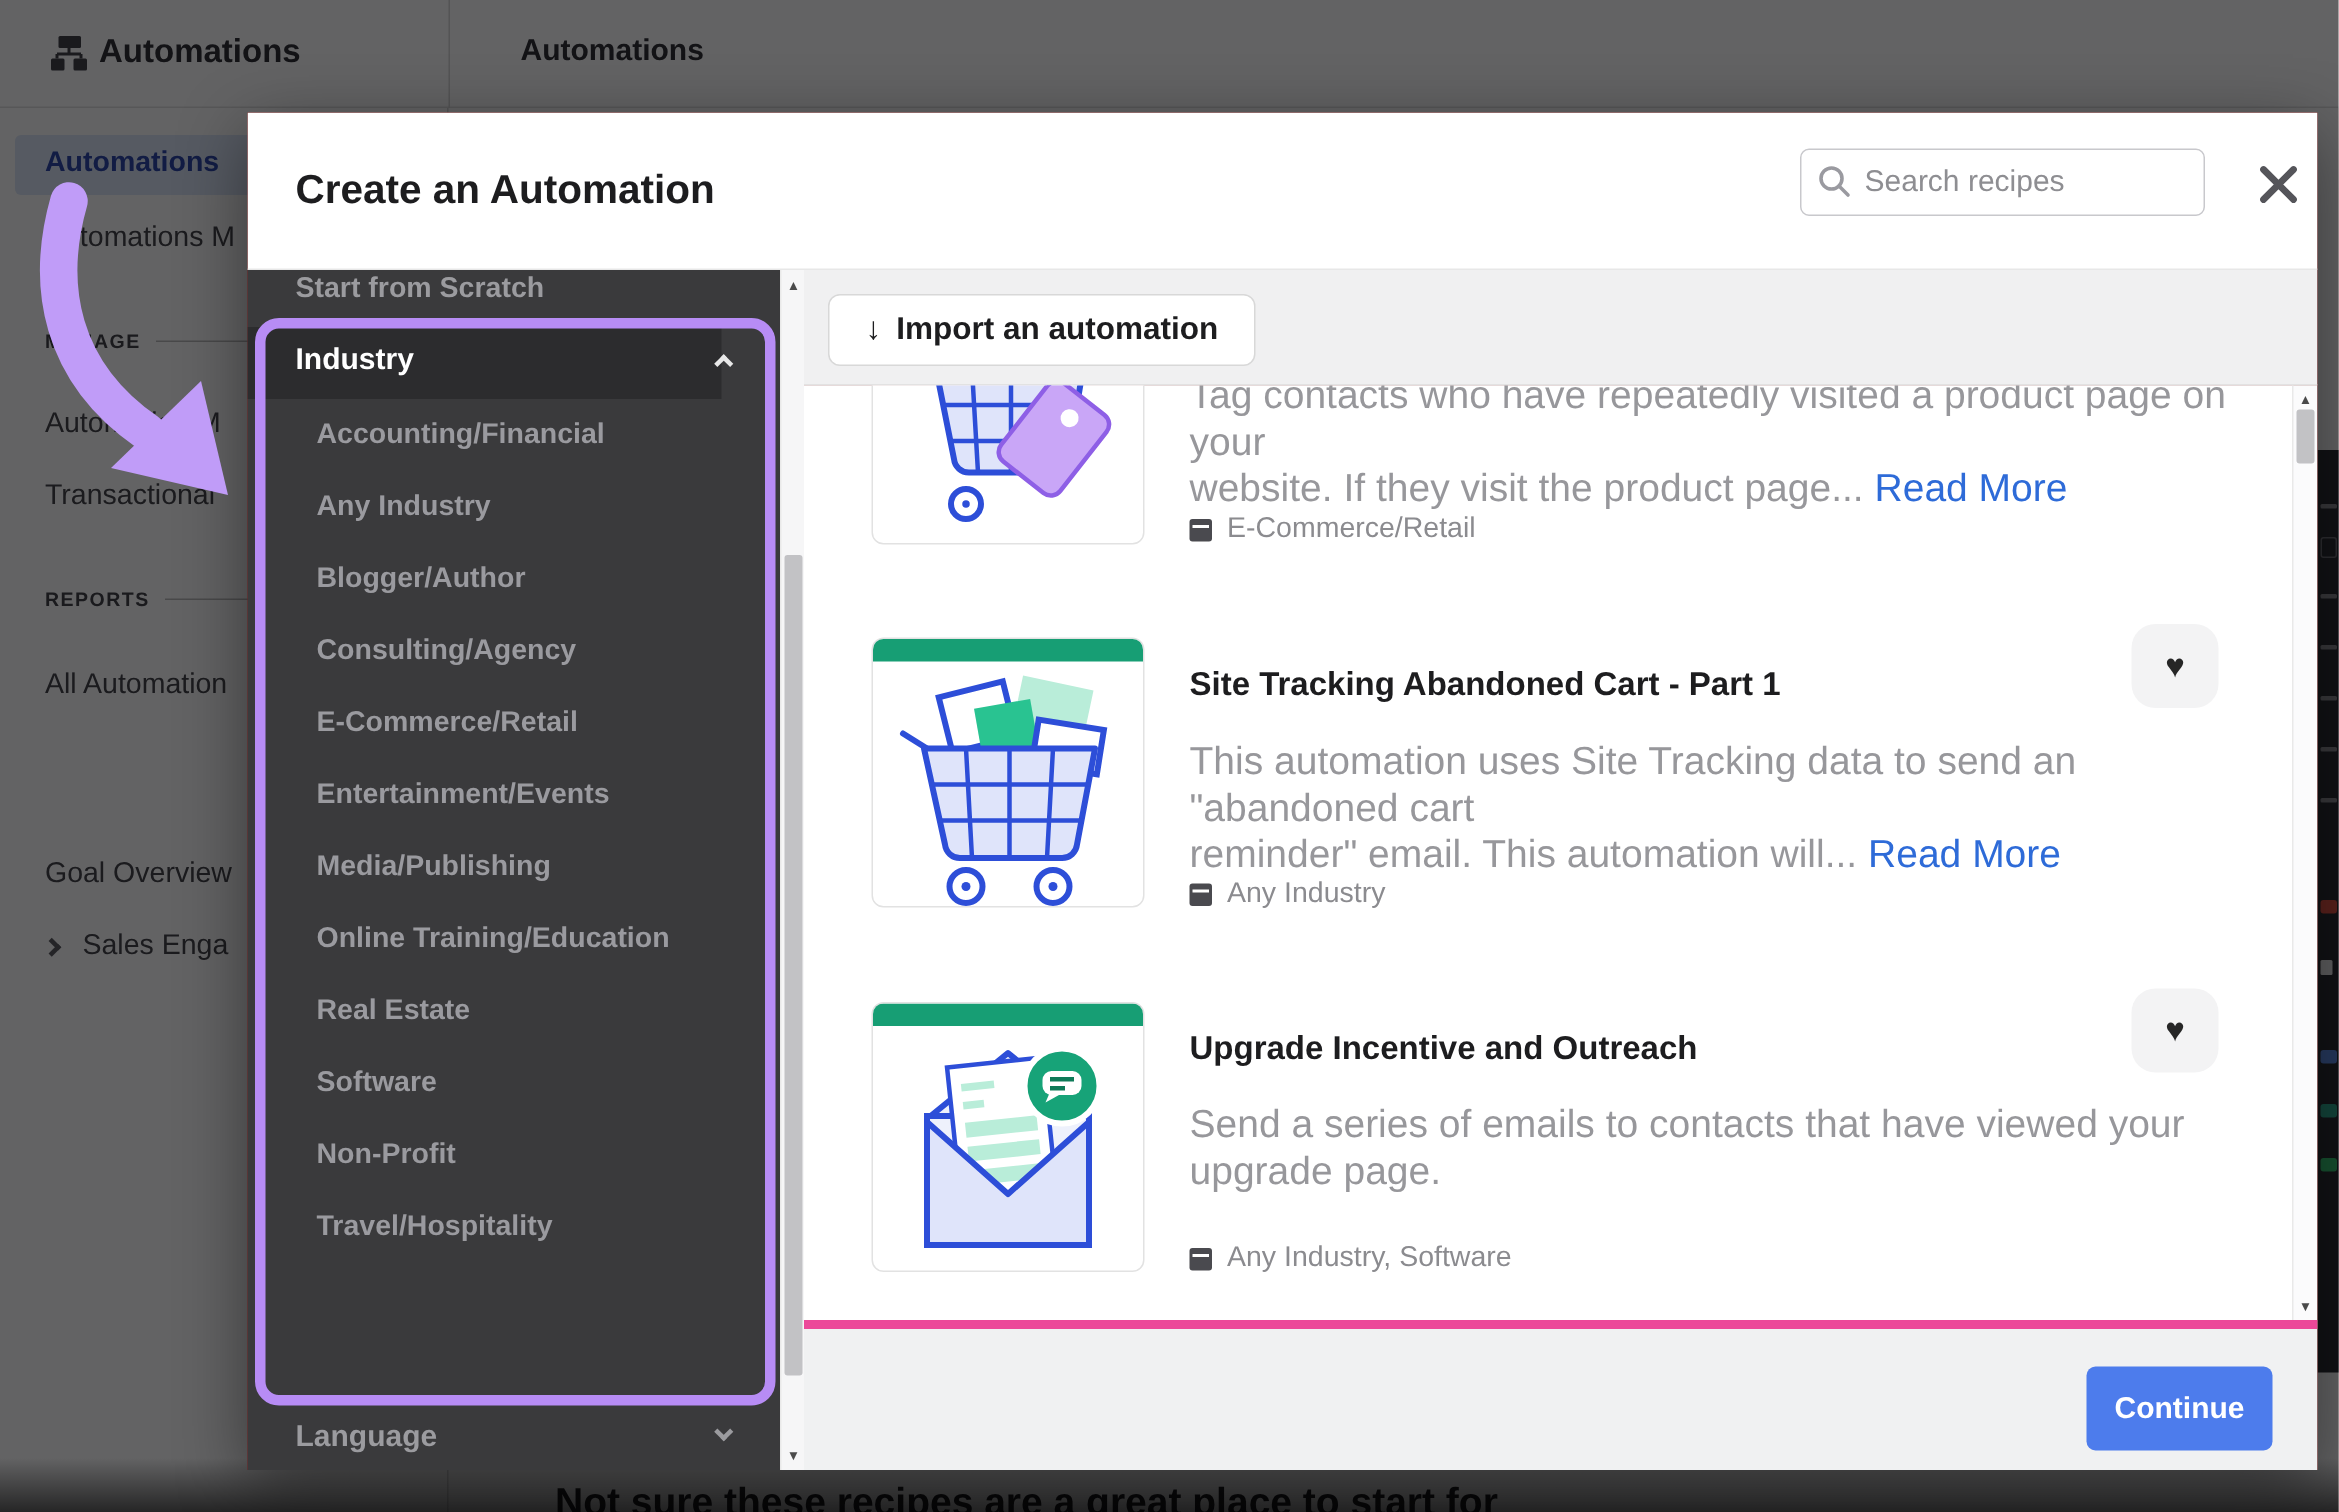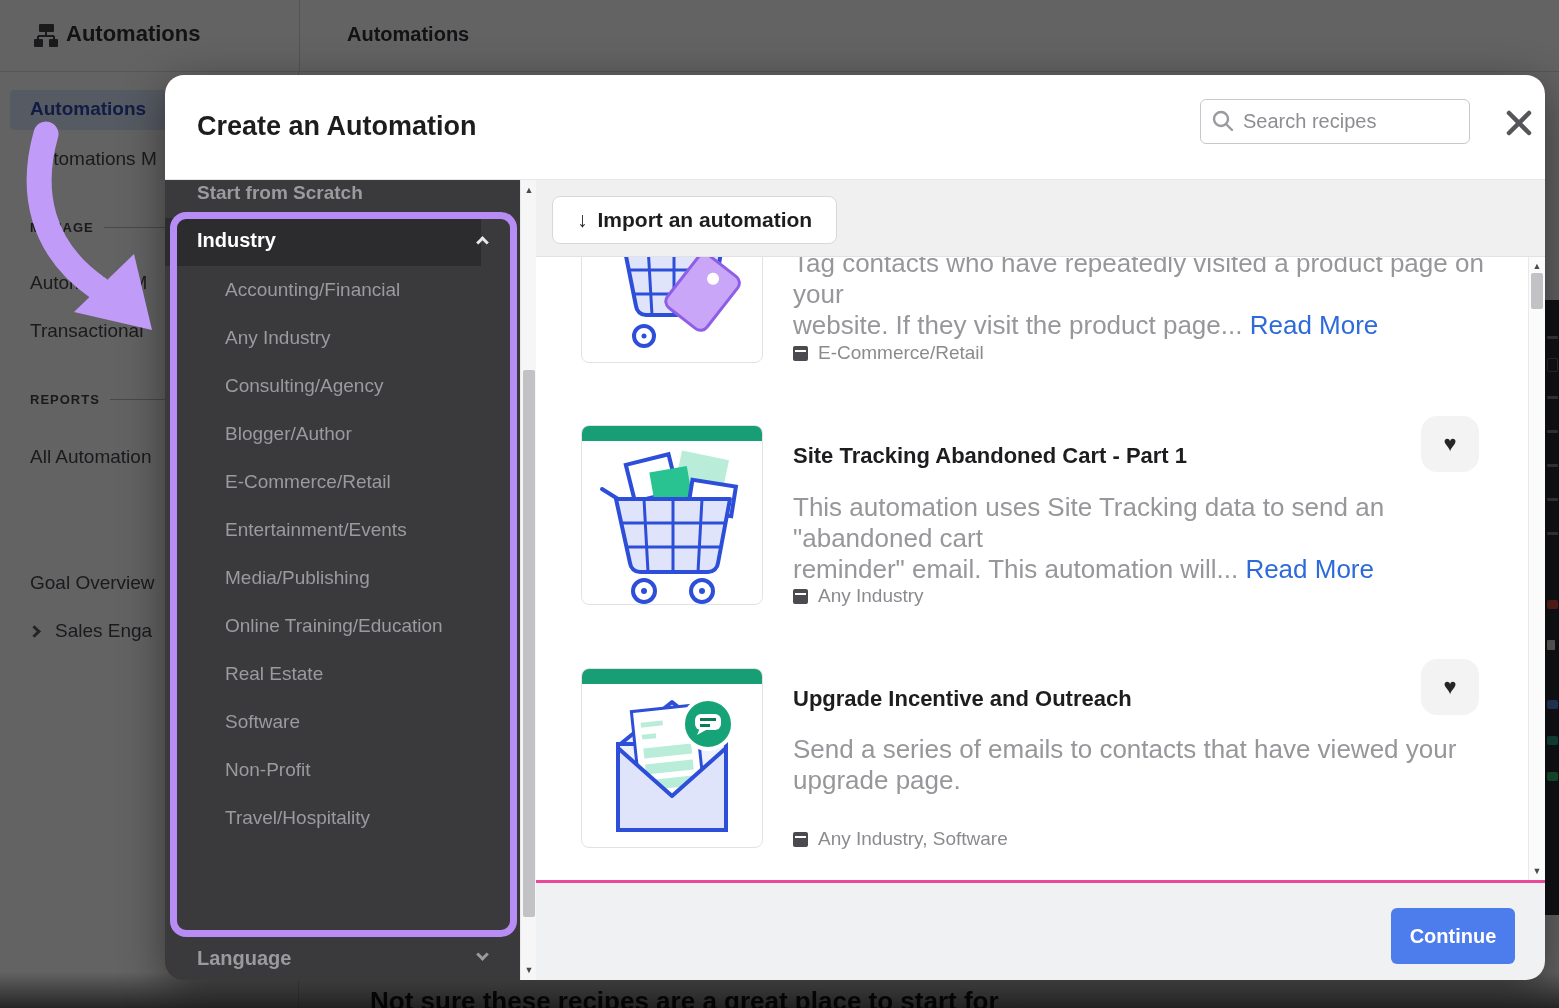--- a/index.html
+++ b/index.html
@@ -33,39 +33,39 @@
   #right-strip .box { position:absolute; left:2px; width:11px; height:14px; border:1px solid #6b6b72; border-radius:2px; }
   #right-strip .sq { position:absolute; left:2px; width:11px; height:9px; border-radius:2px; }
 
   
   #overlay { position:absolute; inset:0; background:rgba(8,8,10,0.63); z-index:10; }
   #bottom-shade { position:absolute; left:0; top:972px; width:1559px; height:36px; z-index:11;
     background:linear-gradient(rgba(0,0,0,0), rgba(0,0,0,0.62)); }
 
   
   #modal { position:absolute; left:165px; top:75px; width:1380px; height:905px; background:#7f1d1d;
-    border-radius:19px; z-index:20; overflow:hidden; box-shadow:0 12px 45px rgba(0,0,0,0.45); }
+    border-radius:0; z-index:20; overflow:hidden; box-shadow:0 12px 45px rgba(0,0,0,0.45); }
   #modal-header { position:absolute; left:0; top:0; width:1380px; height:105px; background:#fff;
     border-bottom:1px solid #e7e7e7; }
   .modal-title { position:absolute; left:32px; top:36px; font-size:27px; font-weight:bold; color:#1d1d1f; }
   .search-box { position:absolute; left:1035px; top:24px; width:270px; height:45px; }
   .search-box input { width:100%; height:100%; border:1px solid #c8c8cc; border-radius:6px;
     padding-left:42px; font-size:20px; color:#444; font-family:"Liberation Sans",sans-serif; outline:none; }
   .search-box input::placeholder { color:#8e8e92; }
   .search-glyph { position:absolute; left:12px; top:11px; }
   .close-btn { position:absolute; left:1336px; top:30px; width:36px; height:36px; cursor:pointer; }
 
   
   #cat-panel { position:absolute; left:0; top:105px; width:355px; height:800px; background:#3a3a3c; }
   .cat-scratch { position:absolute; left:32px; top:2px; font-size:19px; font-weight:bold; color:#9b9b9f; }
   .cat-head { position:absolute; left:0; top:38px; width:316px; height:48px; background:#2c2c2e;padding-left:45px; }
   .cat-head span { position:absolute; left:32px; top:11px; font-size:20px; font-weight:bold; color:#fff; }
   .cat-head .chev-up { position:absolute; left:313px; top:20px; border-color:#e8e8e8; transform:rotate(-135deg); }
   #cat-items { position:absolute; left:0; top:86px; width:355px; }
-  .cat-item { height:48px; line-height:48px; padding-left:60px; font-size:19px; font-weight:normal; color:#9a9a9f; }
+  .cat-item { height:48px; line-height:48px; padding-left:46px; font-size:19px; font-weight:bold; color:#9a9a9f; }
   .cat-lang { position:absolute; left:0; top:756px; width:355px; height:47px; }
   .cat-lang span { position:absolute; left:32px; top:11px; font-size:20px; font-weight:bold; color:#9b9b9f; }
   .cat-lang .chev-dn { position:absolute; left:313px; top:14px; border-color:#9b9b9f; transform:rotate(45deg); }
 
   
   #highlight-box { position:absolute; left:5px; top:137px; width:347px; height:725px;
     border:7px solid #b78cf5; border-radius:16px; pointer-events:none; z-index:5; }
 
   
   .vscroll { position:absolute; background:#f6f6f7; border-left:1px solid #e9e9e9; }
@@ -88,21 +88,21 @@
   .r-desc { position:absolute; left:257px; width:700px; font-size:26px; color:#97979b; line-height:31px; }
   .read-more { color:#2e6bd8; cursor:pointer; text-decoration:none; }
   .r-tag { position:absolute; left:257px; display:flex; align-items:center; gap:10px; font-size:19px; color:#8b8b8f; }
   .tag-icon { width:15px; height:15px; background:#4a4a4f; border-radius:2px; position:relative; }
   .tag-icon:after { content:""; position:absolute; left:2px; top:4px; width:11px; height:2px; background:#fff; }
   .heart-btn { position:absolute; left:885px; width:58px; height:56px; background:#f3f3f4; border-radius:16px;
     display:flex; align-items:center; justify-content:center; cursor:pointer; }
   .heart-btn span { font-size:22px; color:#262626; }
 
   #modal-footer { position:absolute; left:371px; top:805px; width:1009px; height:100px; background:#f0f1f2;
-    border-top:3px solid #ec4899; }
+    border-top:6px solid #ec4899; }
   .continue-btn { position:absolute; left:855px; top:25px; width:124px; height:56px; background:#4d7cec;
     border:none; border-radius:6px; color:#fff; font-size:20px; font-weight:bold; cursor:pointer;
     font-family:"Liberation Sans",sans-serif; }
 
   
   #arrow-svg { position:absolute; inset:0; z-index:40; pointer-events:none; }
 </style>
 </head>
 <body>
 
@@ -177,22 +177,22 @@
 
   <div id="cat-panel">
     <div class="cat-scratch">Start from Scratch</div>
     <div class="cat-head">
       <span>Industry</span>
       <span class="chev chev-up"></span>
     </div>
     <div id="cat-items">
       <div class="cat-item">Accounting/Financial</div>
       <div class="cat-item">Any Industry</div>
+      <div class="cat-item">Blogger/Author</div>
       <div class="cat-item">Consulting/Agency</div>
-      <div class="cat-item">Blogger/Author</div>
       <div class="cat-item">E-Commerce/Retail</div>
       <div class="cat-item">Entertainment/Events</div>
       <div class="cat-item">Media/Publishing</div>
       <div class="cat-item">Online Training/Education</div>
       <div class="cat-item">Real Estate</div>
       <div class="cat-item">Software</div>
       <div class="cat-item">Non-Profit</div>
       <div class="cat-item">Travel/Hospitality</div>
     </div>
     <div class="cat-lang">

